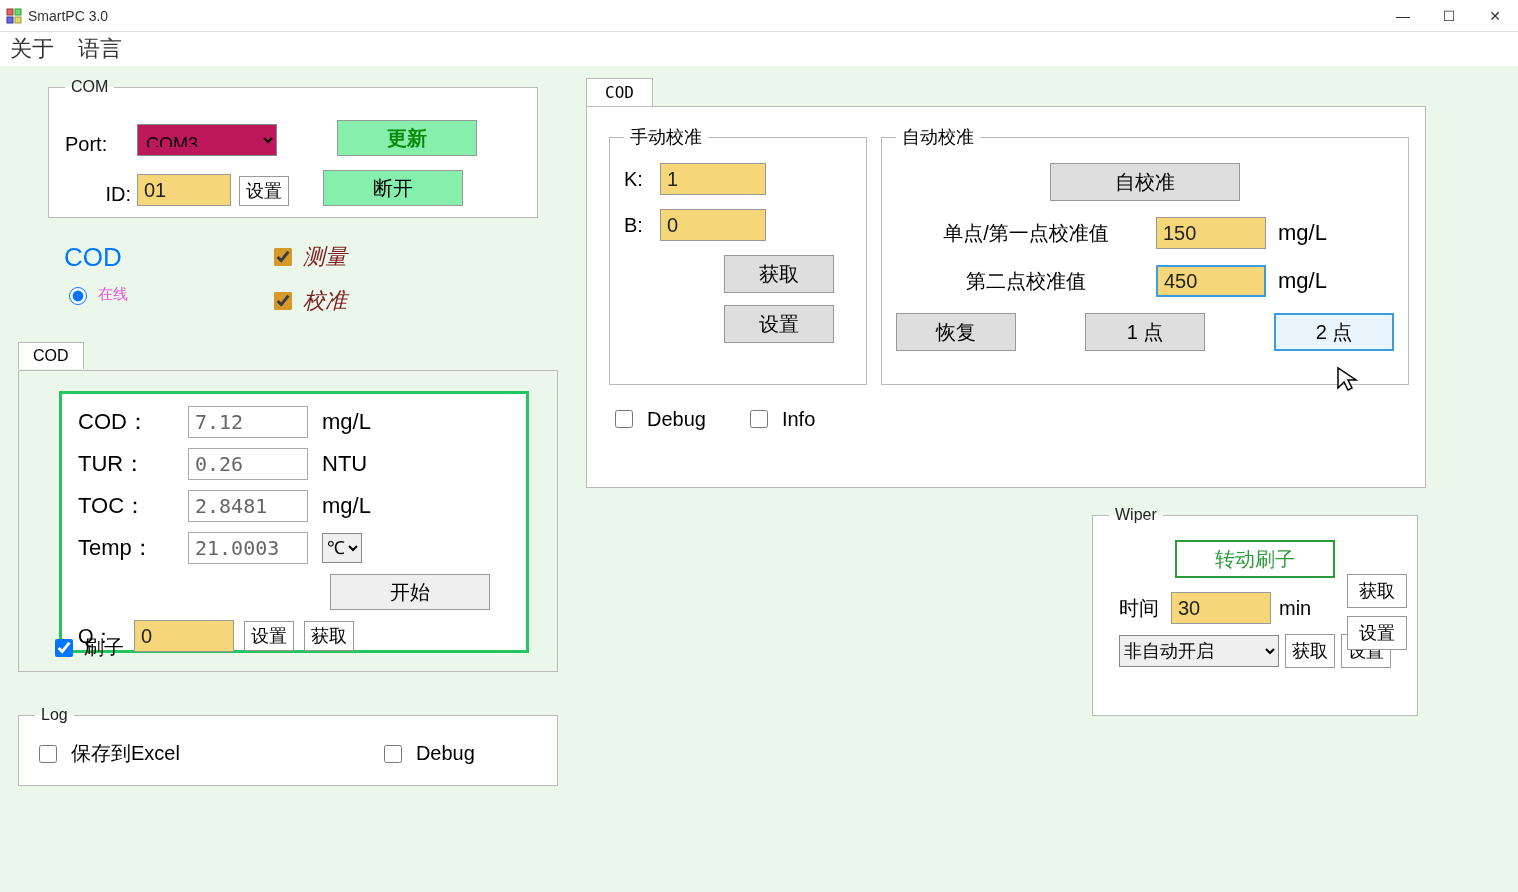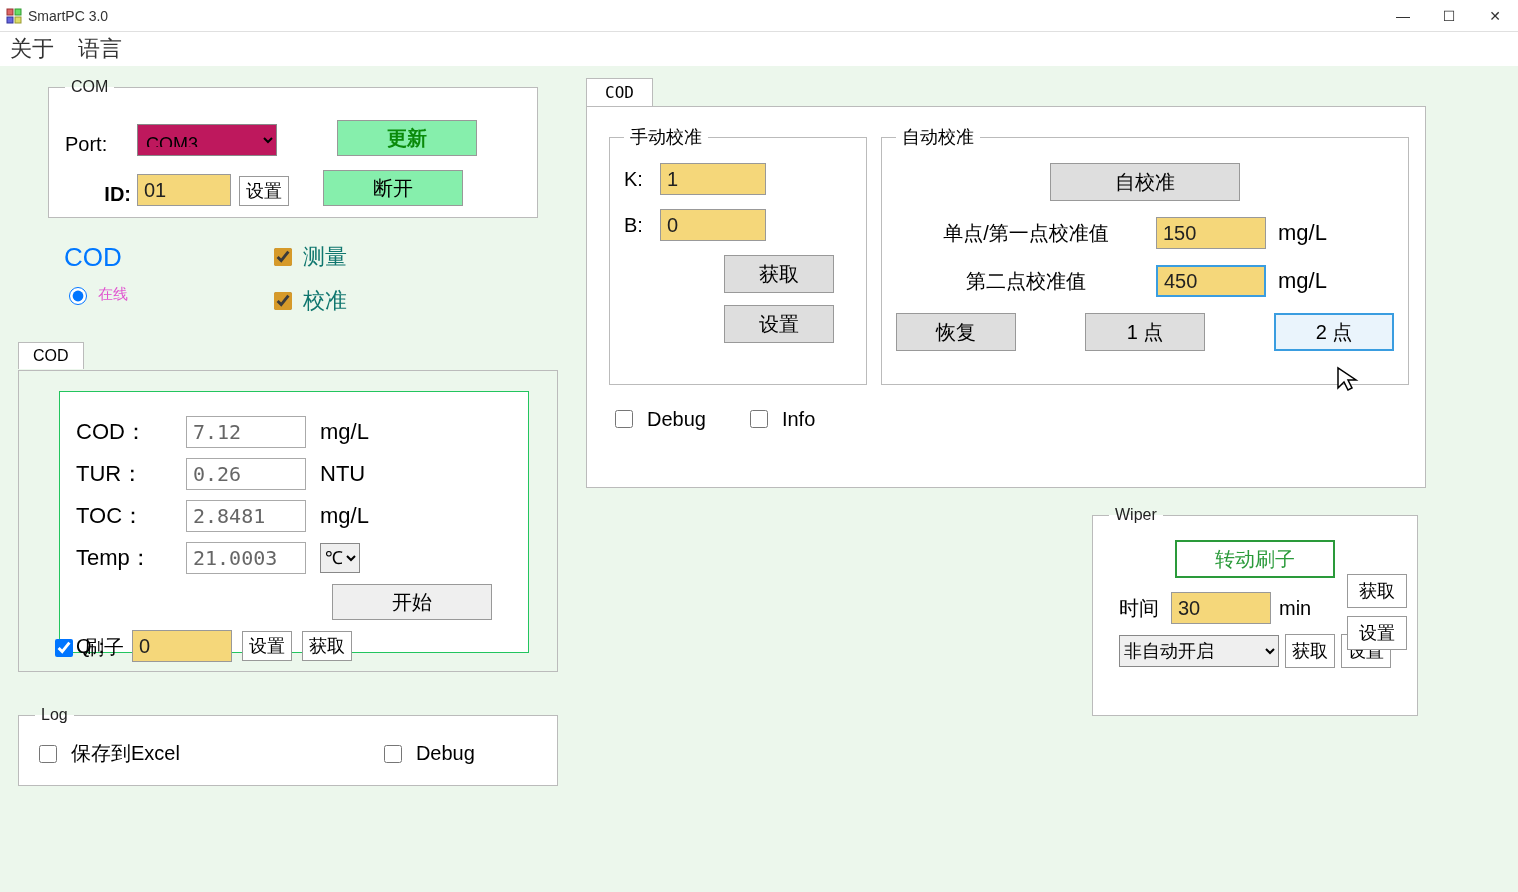--- a/index.html
+++ b/index.html
@@ -112,21 +112,21 @@
 .radio-row {
   position: absolute; left: 16px; top: 42px;
   display: flex; align-items: center; gap: 8px;
 }
 .radio-row .rtext { color: #e055d0; font-size: 15px; }
 .chk-col {
   position: absolute; left: 222px; top: 0;
   display: flex; flex-direction: column; gap: 14px;
 }
 .chk-row { display: flex; align-items: center; gap: 8px; }
-.chk-row .ctext { color: #0f766e; font-size: 22px; }
+.chk-row .ctext { color: #7f1d1d; font-size: 22px; font-style: italic; }
 input[type="checkbox"].orng {
   width: 18px; height: 18px;
   accent-color: #d69a2a;
 }
 input[type="radio"] { width: 18px; height: 18px; }
 
 
 .cod-tabhost {
   position: absolute;
   left: 18px; top: 276px;
@@ -143,23 +143,23 @@
 .tab-body {
   position: absolute; top: 28px; left: 0;
   width: 540px; height: 302px;
   border: 1px solid #bbb;
   background: #ecf7ec;
 }
 .inner-panel {
   position: absolute;
   left: 40px; top: 20px;
   width: 470px; height: 262px;
-  border: 1px solid #22c55e;
-  background: #fff;
-  padding: 24px 16px;
+  border: 3px solid #22c55e;
+  background: #fff;
+  padding: 12px 16px;
 }
 .meas-row { display: flex; align-items: center; margin-bottom: 10px; }
 .meas-row .mlabel {
   width: 110px; font-size: 22px; text-align: left;
 }
 input.text-ro {
   width: 120px; height: 32px;
   border: 1px solid #aaa;
   background: #fff;
   color: #666;
@@ -343,21 +343,21 @@
   <fieldset class="group com-group">
     <legend>COM</legend>
     <div class="row">
       <span class="label" style="width:66px;">Port:</span>
       <select class="combo" style="width:140px;">
         <option>COM3</option>
       </select>
       <button class="std" style="margin-left:60px;width:140px;color:#0a8a0a;font-weight:bold;">更新</button>
     </div>
     <div class="row" style="margin-bottom:0;">
-      <span class="label" style="width:66px;text-align:right;font-weight:bold;">ID:</span>
+      <span class="label" style="width:66px;text-align:right;">ID:</span>
       <input class="text-yellow" style="width: 94px;" value="01">
       <button class="small" style="margin-left:8px;">设置</button>
       <button class="std" style="margin-left:34px;width:140px;">断开</button>
     </div>
   </fieldset>
 
   <div class="mid-block">
     <span class="cod-title">COD</span>
     <div class="radio-row">
       <input type="radio" checked="" style="">

